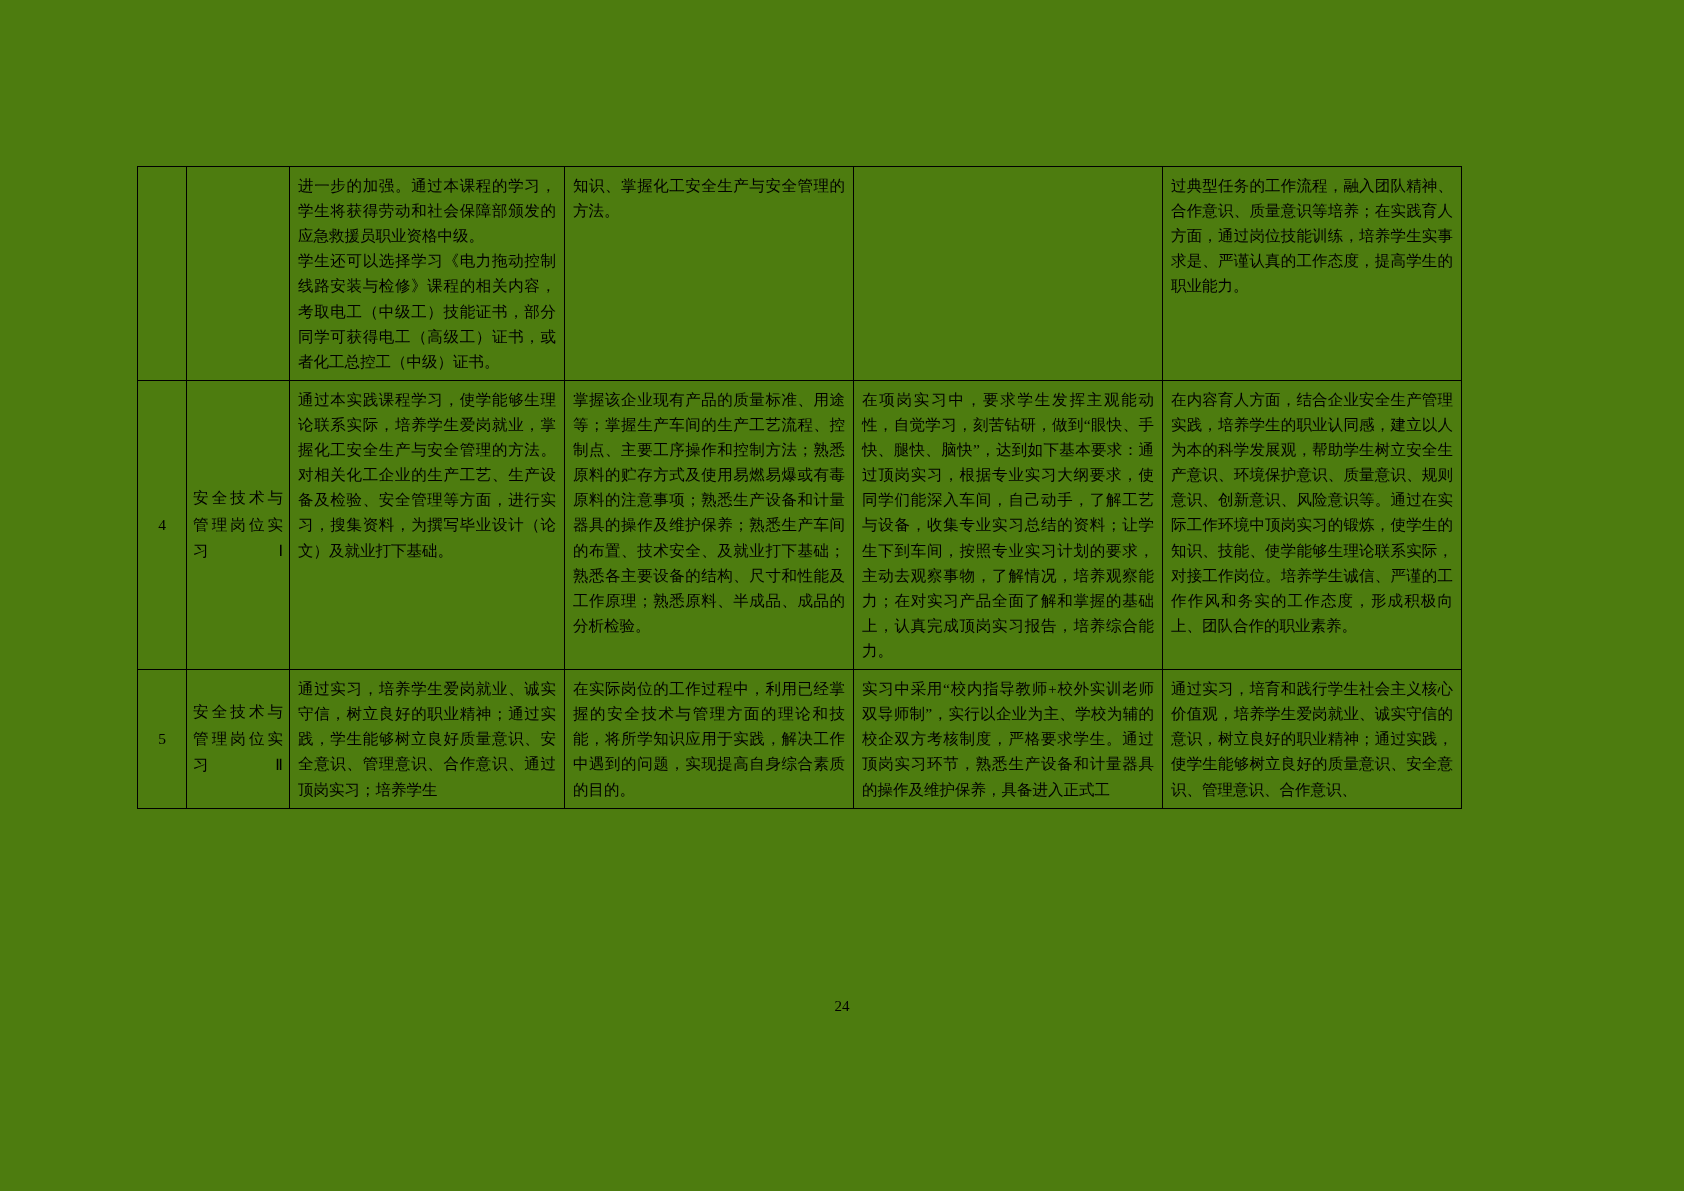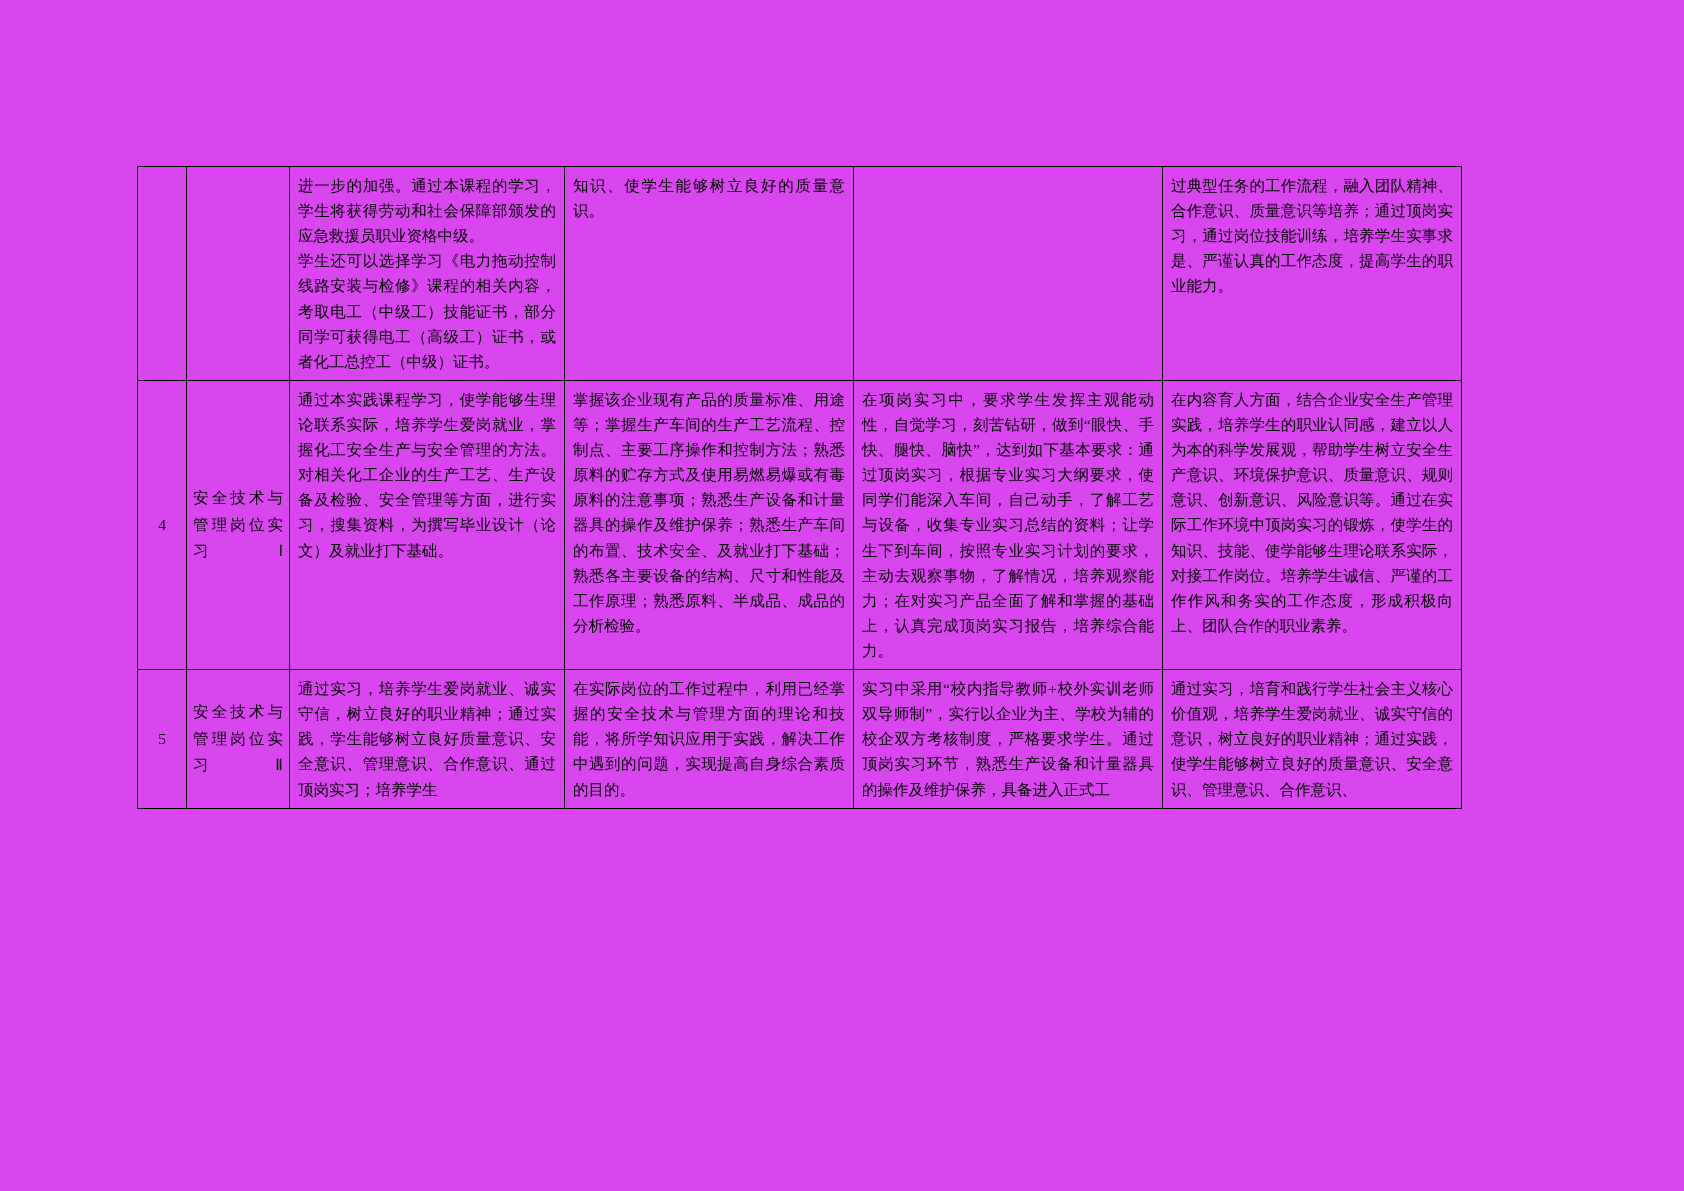--- a/index.html
+++ b/index.html
@@ -13,21 +13,21 @@
     font-family: "Liberation Serif", serif;
     color: #000000;
     position: relative;
     overflow: hidden;
   }
   .page {
     position: absolute;
     left: 0; top: 0;
     width: 1684px;
     height: 1191px;
-    background: #d946ef;
+    background: #4d7c0f;
   }
   .doc-table {
     position: absolute;
     left: 137px;
     top: 166px;
     width: 1308px;
     border-collapse: collapse;
     table-layout: fixed;
   }
   .doc-table td {
@@ -103,27 +103,27 @@
             <span class="cell-text"></span>
           </td>
         <td class="col-name">
             <span class="name-text"></span>
           </td>
         <td class="col-body">
             <span class="cell-text">进一步的加强。通过本课程的学习，学生将获得劳动和社会保障部颁发的应急救援员职业资格中级。
 学生还可以选择学习《电力拖动控制线路安装与检修》课程的相关内容，考取电工（中级工）技能证书，部分同学可获得电工（高级工）证书，或者化工总控工（中级）证书。</span>
           </td>
         <td class="col-body2">
-            <span class="cell-text">知识、使学生能够树立良好的质量意识。</span>
+            <span class="cell-text">知识、掌握化工安全生产与安全管理的方法。</span>
           </td>
         <td class="col-body3">
             <span class="cell-text"></span>
           </td>
         <td class="col-body4">
-            <span class="cell-text">过典型任务的工作流程，融入团队精神、合作意识、质量意识等培养；通过顶岗实习，通过岗位技能训练，培养学生实事求是、严谨认真的工作态度，提高学生的职业能力。</span>
+            <span class="cell-text">过典型任务的工作流程，融入团队精神、合作意识、质量意识等培养；在实践育人方面，通过岗位技能训练，培养学生实事求是、严谨认真的工作态度，提高学生的职业能力。</span>
           </td>
       </tr>
       <tr>
         <td class="col-num">
             <span class="cell-text">4</span>
           </td>
         <td class="col-name">
             <span class="name-text">安全技术与管理岗位实习Ⅰ</span>
           </td>
         <td class="col-body">
@@ -155,14 +155,15 @@
         <td class="col-body3">
             <span class="cell-text">实习中采用“校内指导教师+校外实训老师双导师制”，实行以企业为主、学校为辅的校企双方考核制度，严格要求学生。通过顶岗实习环节，熟悉生产设备和计量器具的操作及维护保养，具备进入正式工</span>
           </td>
         <td class="col-body4">
             <span class="cell-text">通过实习，培育和践行学生社会主义核心价值观，培养学生爱岗就业、诚实守信的意识，树立良好的职业精神；通过实践，使学生能够树立良好的质量意识、安全意识、管理意识、合作意识、</span>
           </td>
       </tr>
     </tbody>
   </table>
 
+  <div class="page-number">24</div>
 
 </div>
 
 </body></html>

